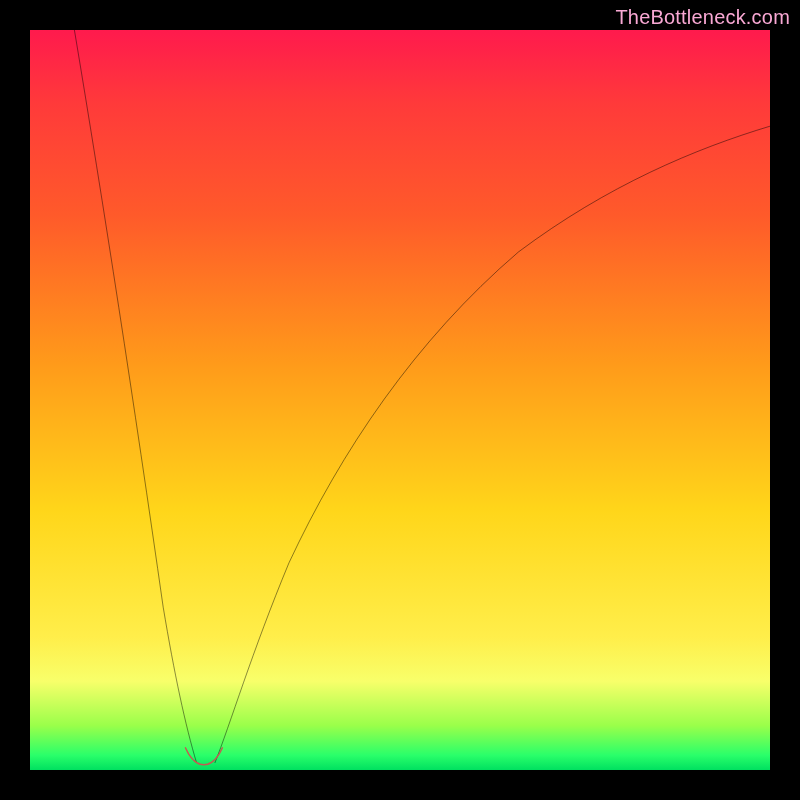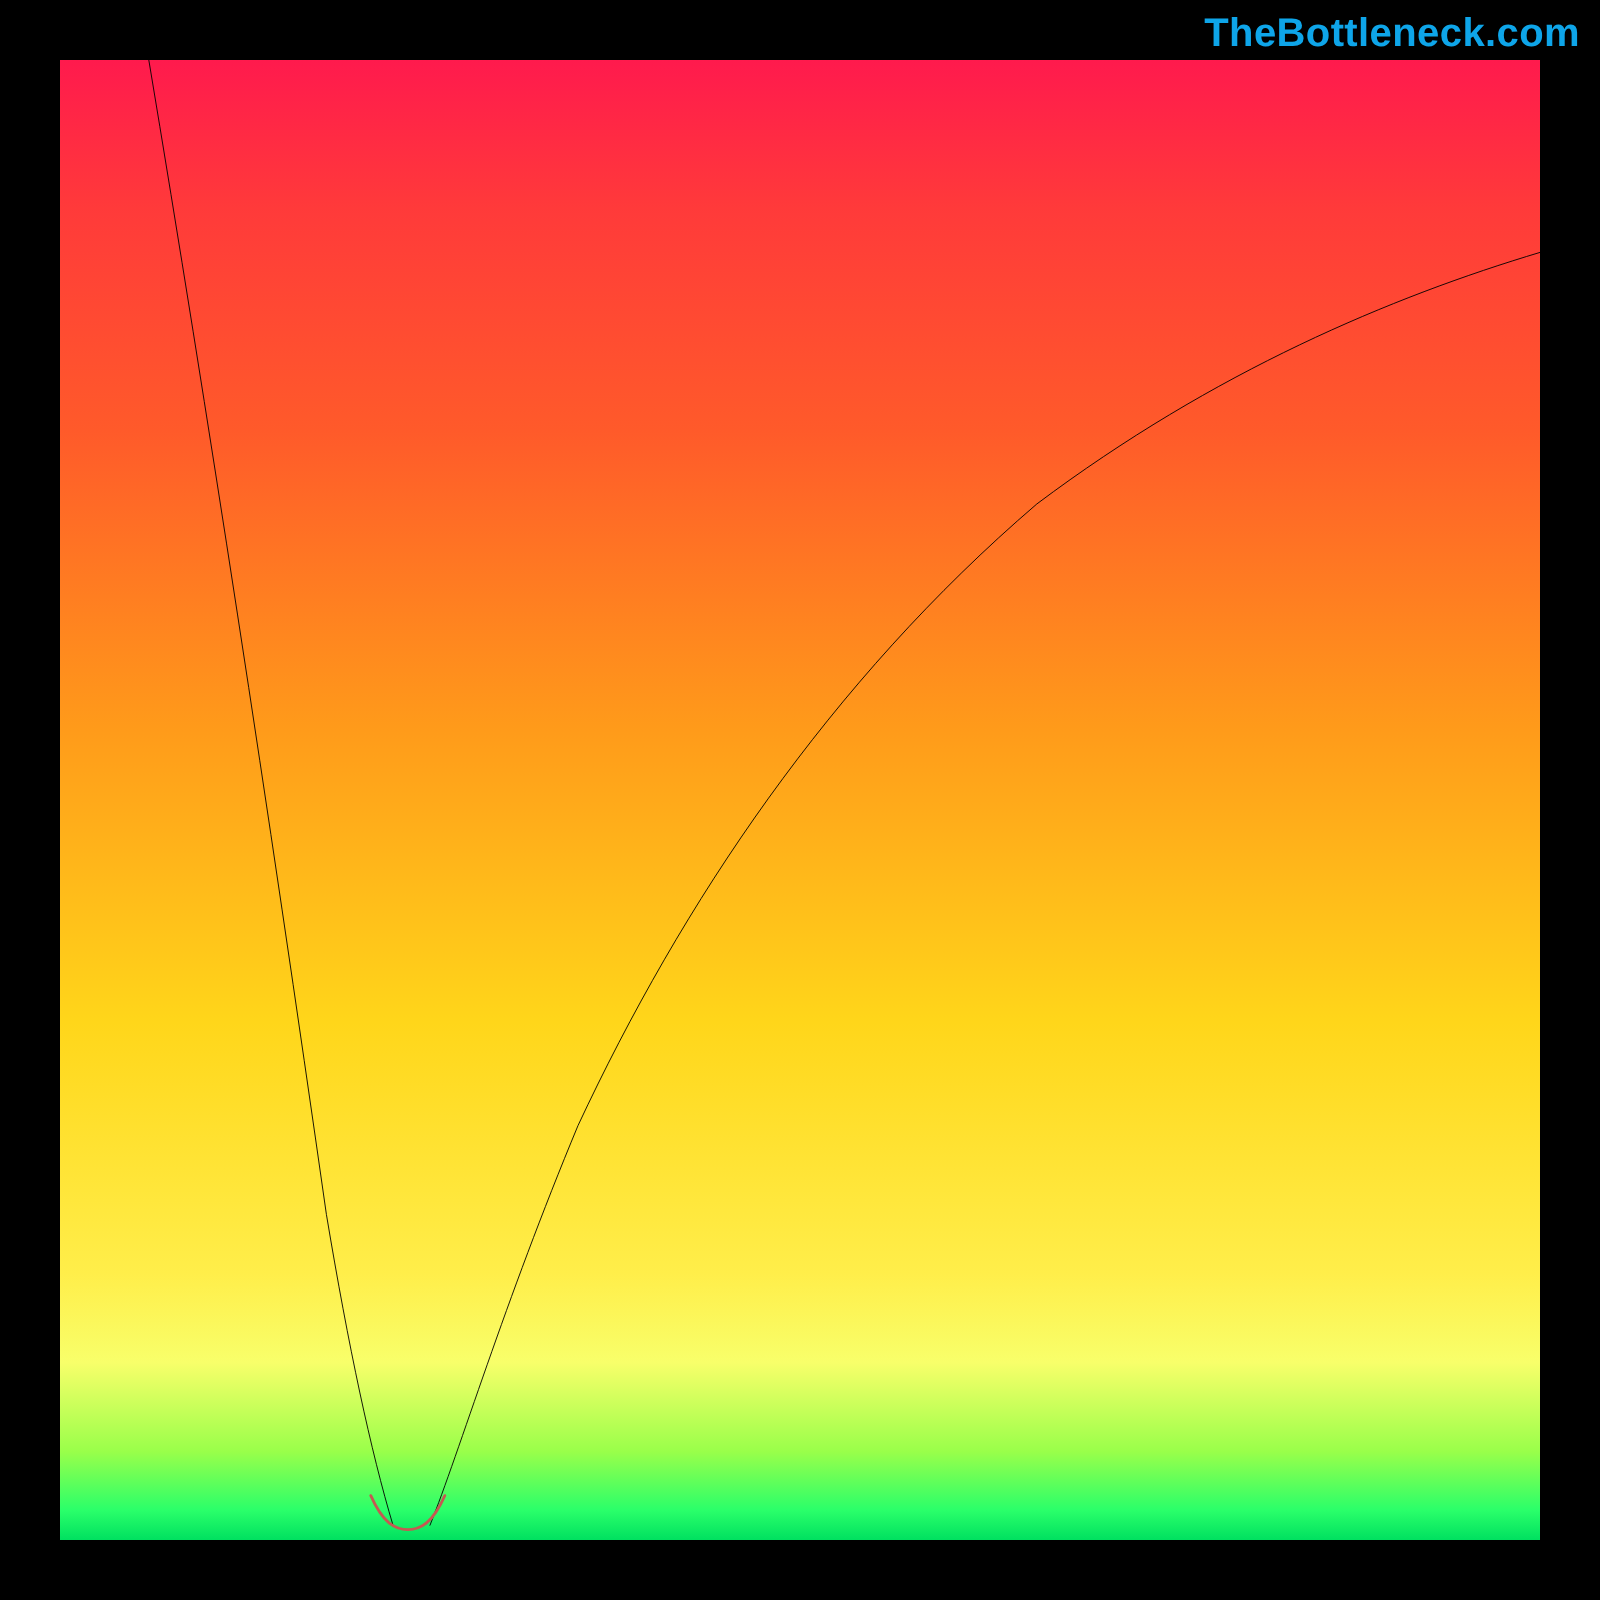--- a/index.html
+++ b/index.html
@@ -43,22 +43,22 @@
   }
   .curve-svg {
     position: absolute;
     inset: 0;
   }
   .watermark {
     position: absolute;
     top: 6px;
     right: 10px;
     font-size: 20px;
-    color: #0ea5e9;
-    font-weight: 700;
+    color: #f9a8d4;
+    font-weight: 400;
     letter-spacing: 0.2px;
   }
 </style>
 </head>
 <body>
 
 <div class="frame">
 
   <div class="plot-area">
     <div class="gradient"></div>

